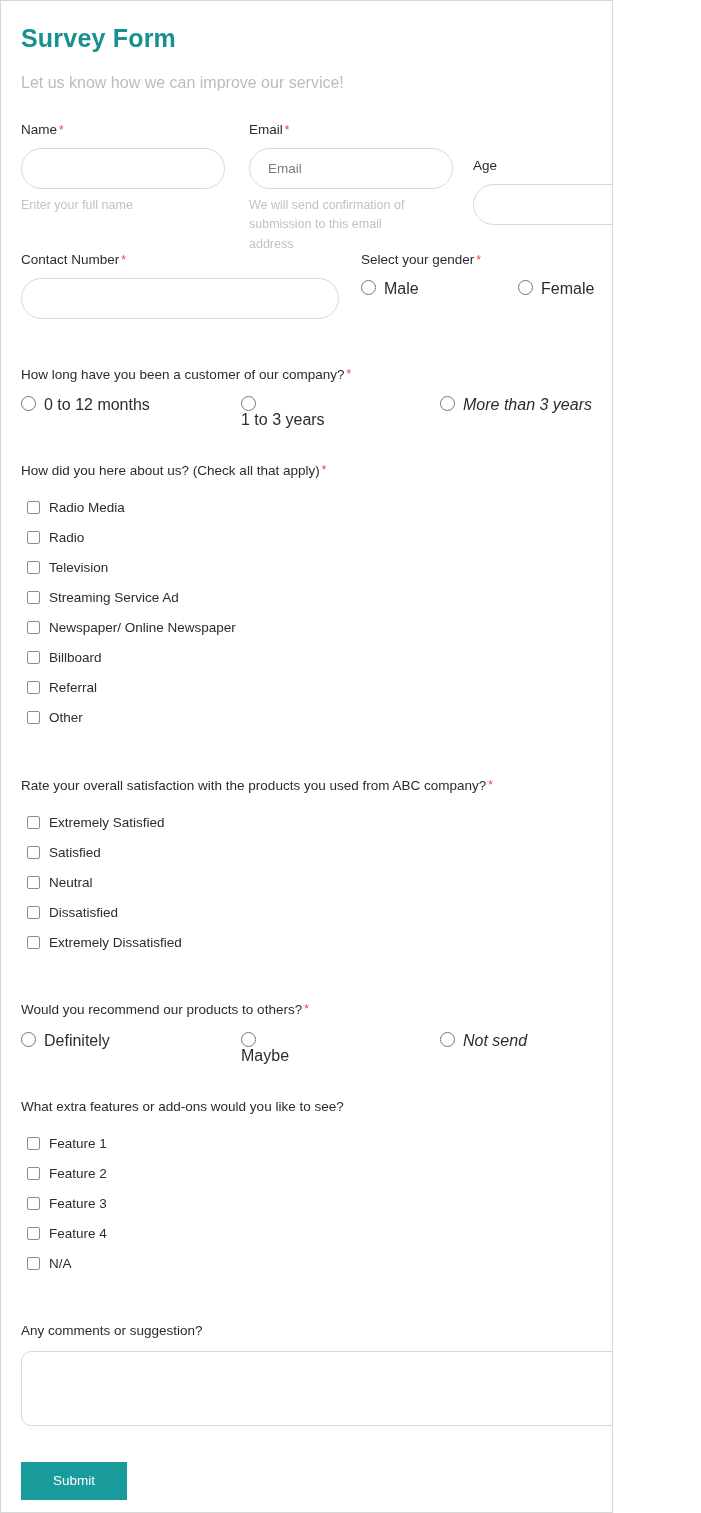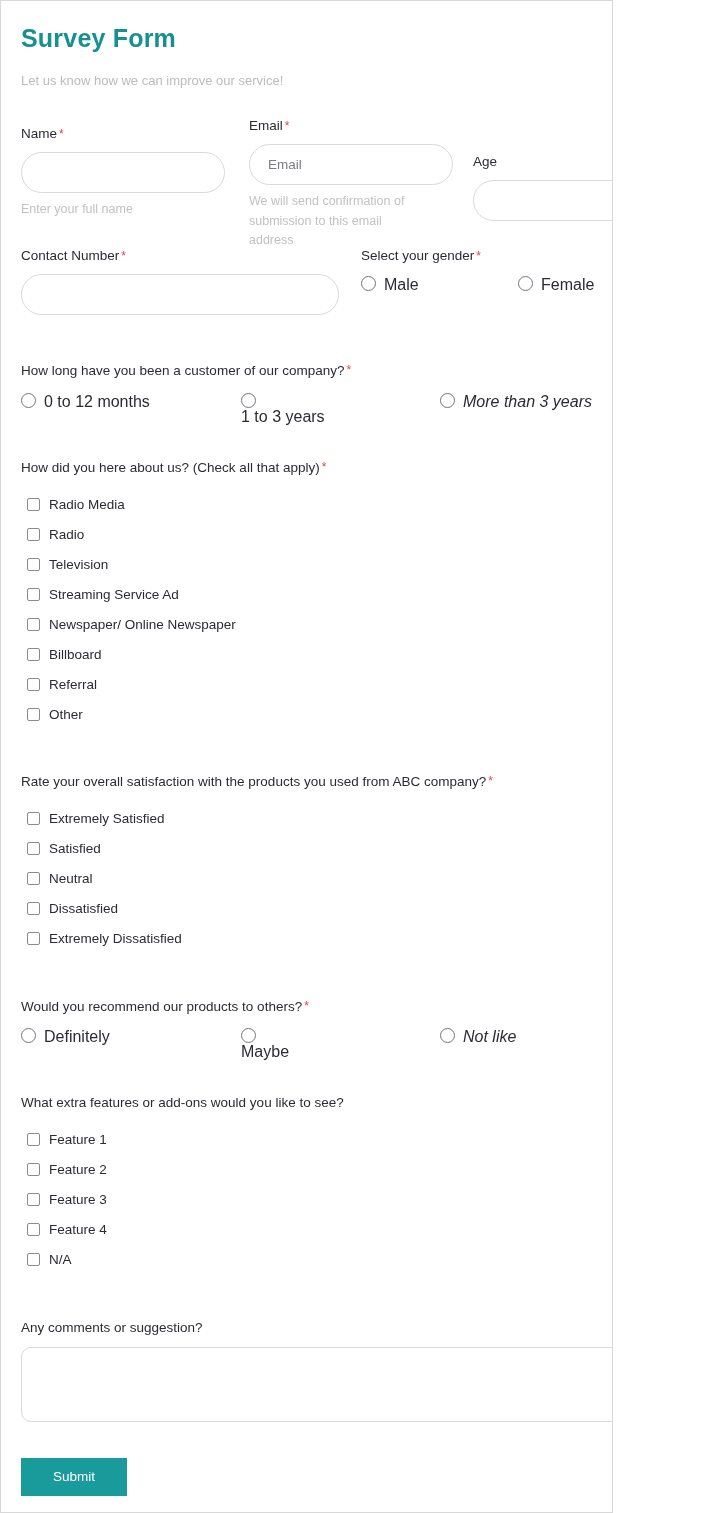--- a/index.html
+++ b/index.html
@@ -28,21 +28,21 @@
   .form-title {
     color: #16918f;
     font-size: 25px;
     font-weight: bold;
     letter-spacing: 0.2px;
     margin: 6px 0 0 0;
     line-height: 1.1;
   }
   .form-subtitle {
     color: #bcbcbc;
-    font-size: 13px;
+    font-size: 16px;
     margin: 20px 0 0 0;
     line-height: 1.2;
   }
 
   
   .field-label {
     font-size: 13.5px;
     color: #2b2b33;
     line-height: 1.2;
     white-space: nowrap;
@@ -80,21 +80,21 @@
     margin-top: 7px;
     max-width: 180px;
   }
 
   
   .row-top {
     position: relative;
     margin-top: 30px;
     height: 120px;
   }
-  .col-name  { position: absolute; left: 0px;   top: 8px; width: 204px; }
+  .col-name  { position: absolute; left: 0px;   top: 0; width: 204px; }
   .col-email { position: absolute; left: 228px; top: 0; width: 204px; }
   .col-age   { position: absolute; left: 452px; top: 0; width: 202px; margin-top: 36px; }
   .row-top .field-label { margin-bottom: 10px; }
 
   
   .row-contact {
     position: relative;
     margin-top: 10px;
     height: 70px;
   }
@@ -345,21 +345,21 @@
         <label class="opt c0">
           <span class="radio-mark"></span>
           <span>Definitely</span>
         </label>
         <label class="opt c1">
           <span class="radio-mark"></span>
           <span>Maybe</span>
         </label>
         <label class="opt c2">
           <span class="radio-mark"></span>
-          <span>Not like</span>
+          <span>Not send</span>
         </label>
       </div>
     </div>
 
     <div class="question">
       <div class="question-label">What extra features or add-ons would you like to see?</div>
       <div class="check-list">
         <label class="check-item">
           <span class="check-mark"></span>
           <span>Feature 1</span>

